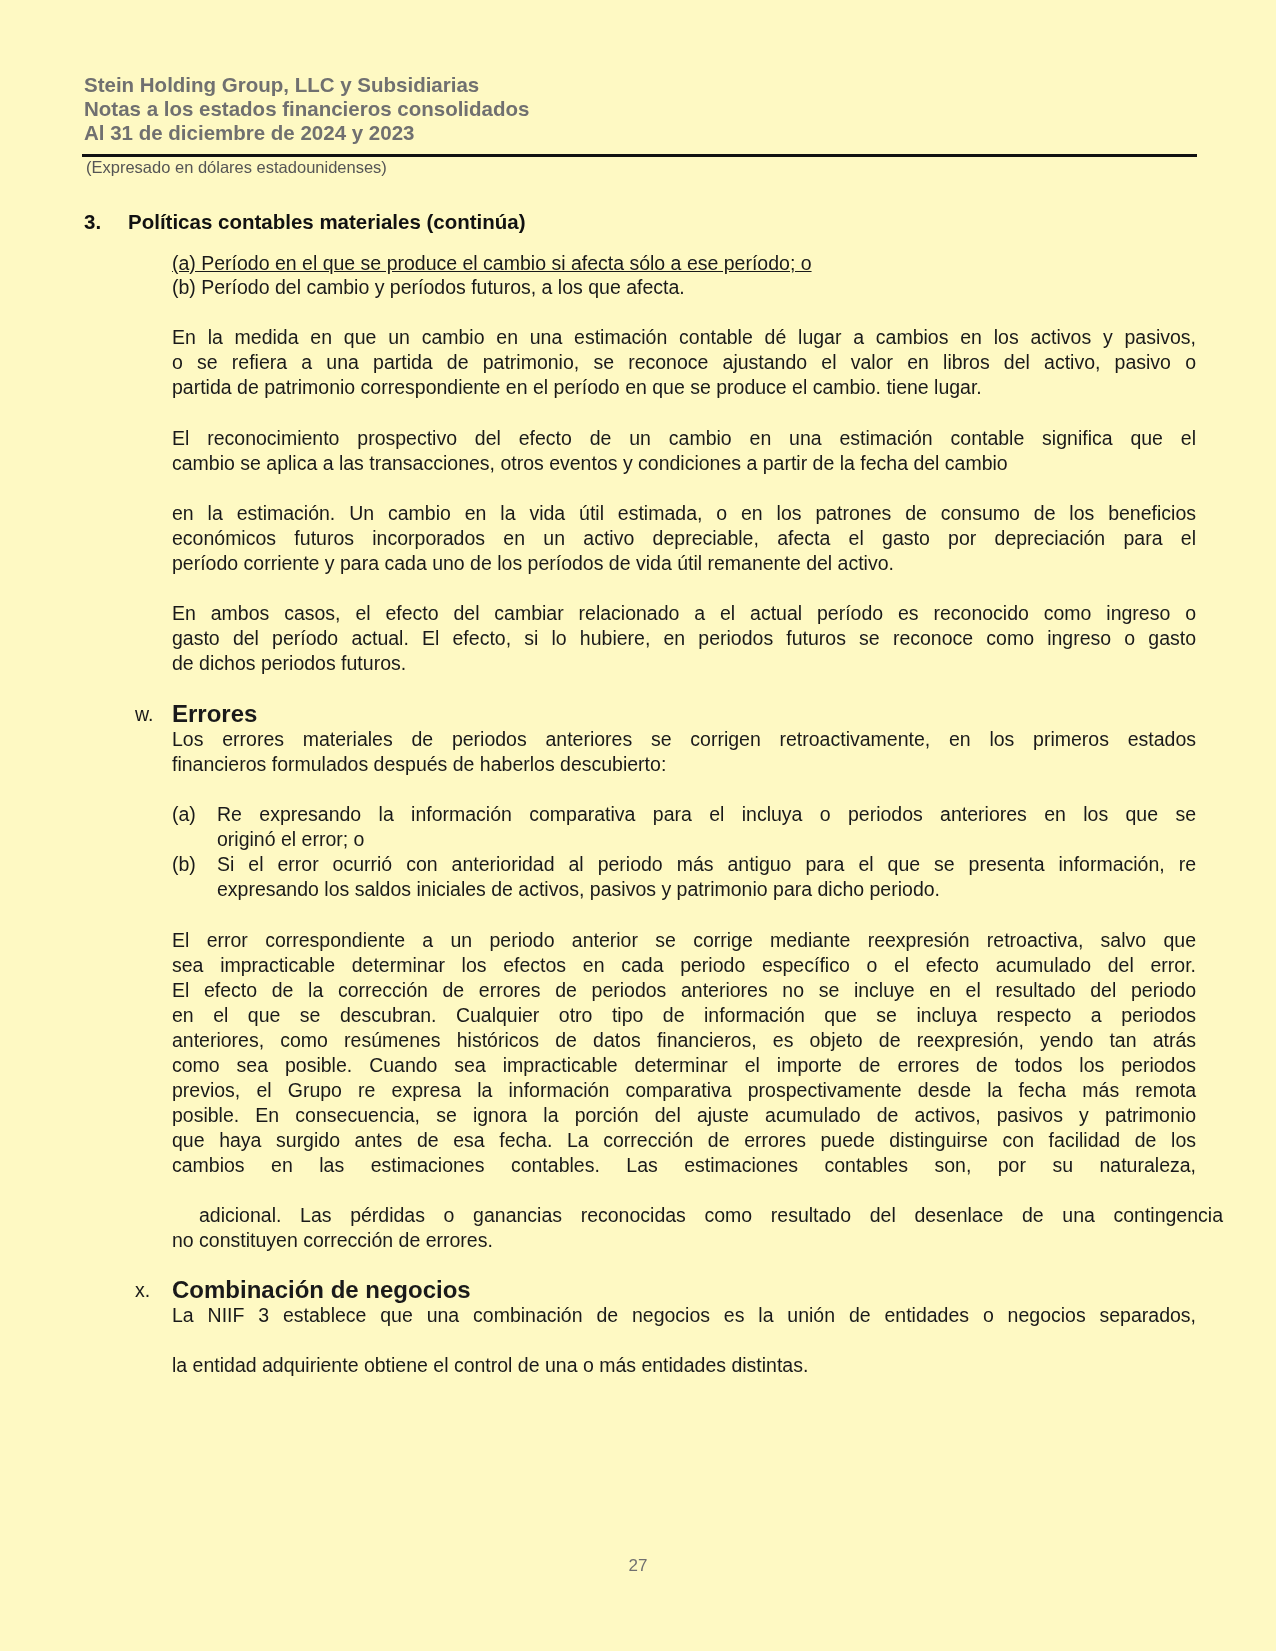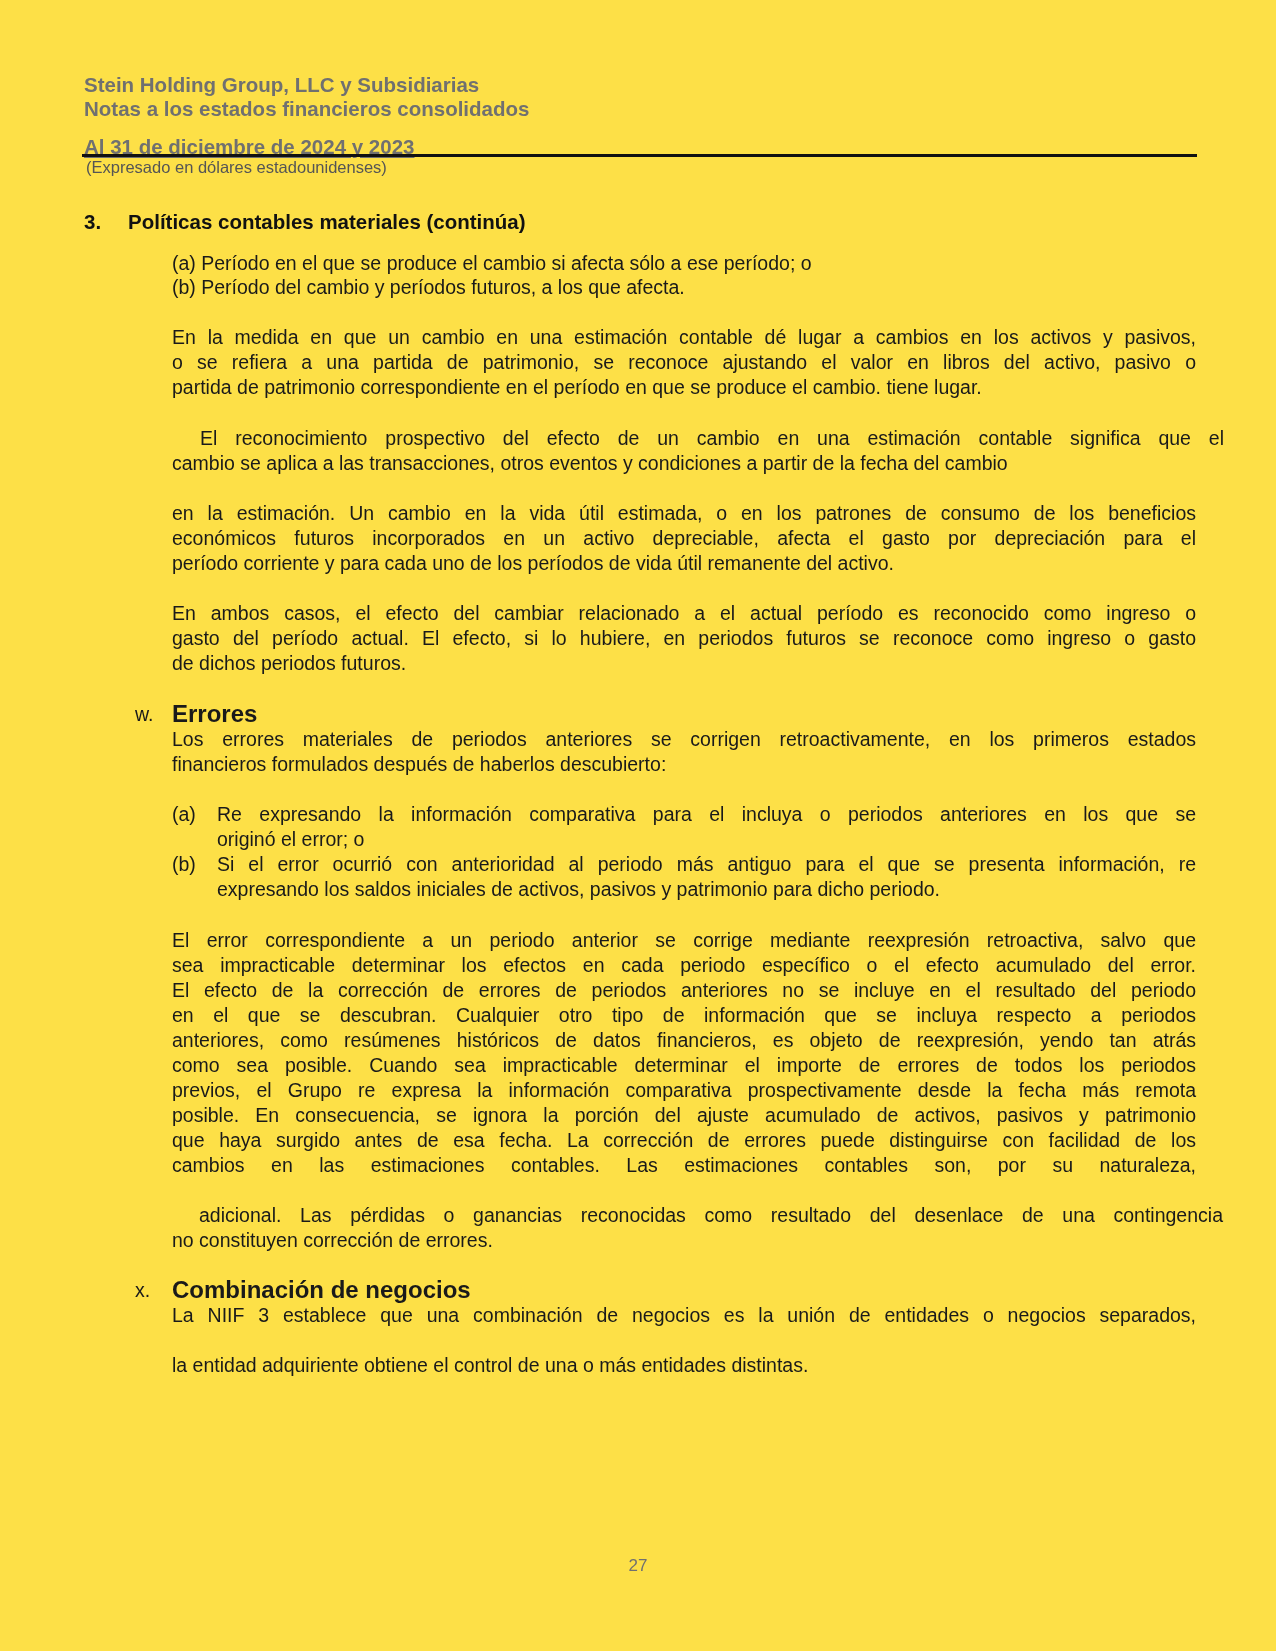--- a/index.html
+++ b/index.html
@@ -13,21 +13,21 @@
       position: relative;
       overflow: hidden;
       font-family: "Liberation Sans", sans-serif;
       color: #1a1a1a;
     }
     .page {
       position: absolute;
       left: 0; top: 0;
       width: 1276px;
       height: 1651px;
-      background: #fde047;
+      background: #fef9c3;
     }
     .hdr {
       position: absolute;
       left: 84px;
       font-weight: bold;
       font-size: 20.5px;
       color: #707070;
       line-height: 24px;
       white-space: nowrap;
     }
@@ -109,35 +109,35 @@
       color: #707070;
     }
   </style>
 </head>
 <body>
 
 <div class="page">
 
   <div class="hdr" style="top:73px;">Stein Holding Group, LLC y Subsidiarias</div>
   <div class="hdr" style="top:97px;">Notas a los estados financieros consolidados</div>
-  <div class="hdr" style="top:135px;text-decoration:underline;">Al 31 de diciembre de 2024 y 2023</div>
+  <div class="hdr" style="top:121px;">Al 31 de diciembre de 2024 y 2023</div>
   <div class="hdr-rule"></div>
   <div class="hdr-sub">(Expresado en dólares estadounidenses)</div>
 
   <div class="sec-num">3.</div>
   <div class="sec-title">Políticas contables materiales (continúa)</div>
 
-  <div class="ln" style="top:251px;">(a) Período en el que se produce el cambio si afecta sólo a ese período; o</div>
+  <div class="ln" style="top:251px;text-decoration:underline;">(a) Período en el que se produce el cambio si afecta sólo a ese período; o</div>
   <div class="ln" style="top:275px;">(b) Período del cambio y períodos futuros, a los que afecta.</div>
 
   <div class="ln j" style="top:325px;">En la medida en que un cambio en una estimación contable dé lugar a cambios en los activos y pasivos,</div>
   <div class="ln j" style="top:350px;">o se refiera a una partida de patrimonio, se reconoce ajustando el valor en libros del activo, pasivo o</div>
   <div class="ln" style="top:375px;">partida de patrimonio correspondiente en el período en que se produce el cambio. tiene lugar.</div>
 
-  <div class="ln j" style="top:426px;margin-left:28px;">El reconocimiento prospectivo del efecto de un cambio en una estimación contable significa que el</div>
+  <div class="ln j" style="top:426px;">El reconocimiento prospectivo del efecto de un cambio en una estimación contable significa que el</div>
   <div class="ln" style="top:451px;">cambio se aplica a las transacciones, otros eventos y condiciones a partir de la fecha del cambio</div>
 
   <div class="ln j" style="top:501px;">en la estimación. Un cambio en la vida útil estimada, o en los patrones de consumo de los beneficios</div>
   <div class="ln j" style="top:526px;">económicos futuros incorporados en un activo depreciable, afecta el gasto por depreciación para el</div>
   <div class="ln" style="top:551px;">período corriente y para cada uno de los períodos de vida útil remanente del activo.</div>
 
   <div class="ln j" style="top:601px;">En ambos casos, el efecto del cambiar relacionado a el actual período es reconocido como ingreso o</div>
   <div class="ln j" style="top:626px;">gasto del período actual. El efecto, si lo hubiere, en periodos futuros se reconoce como ingreso o gasto</div>
   <div class="ln" style="top:651px;">de dichos periodos futuros.</div>
 

